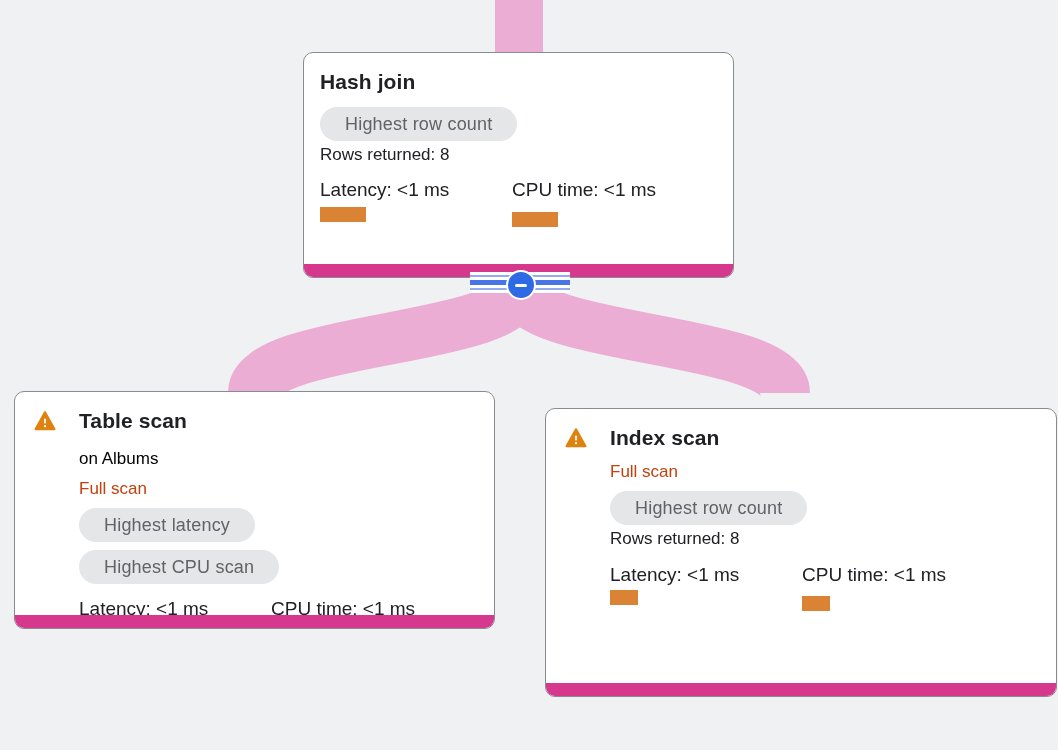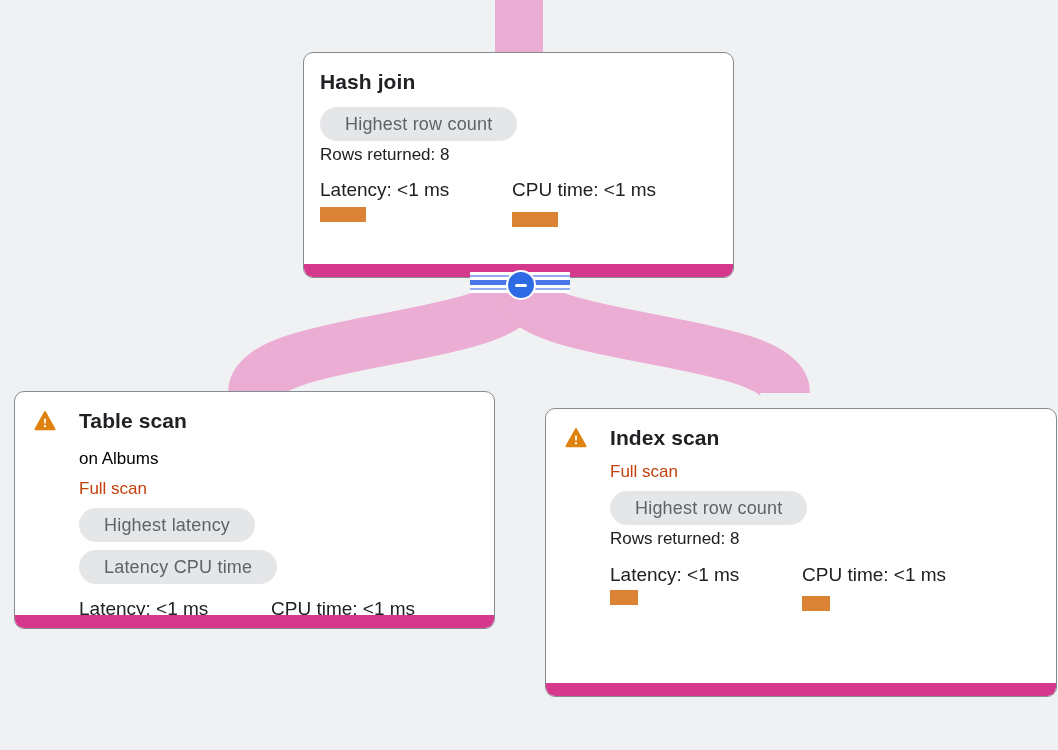--- a/index.html
+++ b/index.html
@@ -99,21 +99,21 @@
           <rect x="11.05" y="9.2" width="1.9" height="5.6" rx="0.95" fill="#fff"></rect>
           <circle cx="12" cy="17.6" r="1.25" fill="#fff"></circle>
         </svg>
       </span>
       <h2>Table scan</h2>
     </div>
     <div class="body">
       <div class="sub">on Albums</div>
       <div class="muted">Full scan</div>
       <span class="badge">Highest latency</span>
-      <span class="badge">Latency CPU time</span>
+      <span class="badge">Highest CPU scan</span>
       <div class="metrics">
         <div class="m">
           <div class="mlabel">Latency: &lt;1 ms</div>
           <div class="bar" style="width: 63px;"></div>
         </div>
         <div class="m cpu">
           <div class="mlabel">CPU time: &lt;1 ms</div>
           <div class="bar" style="width: 62px;"></div>
         </div>
       </div>

